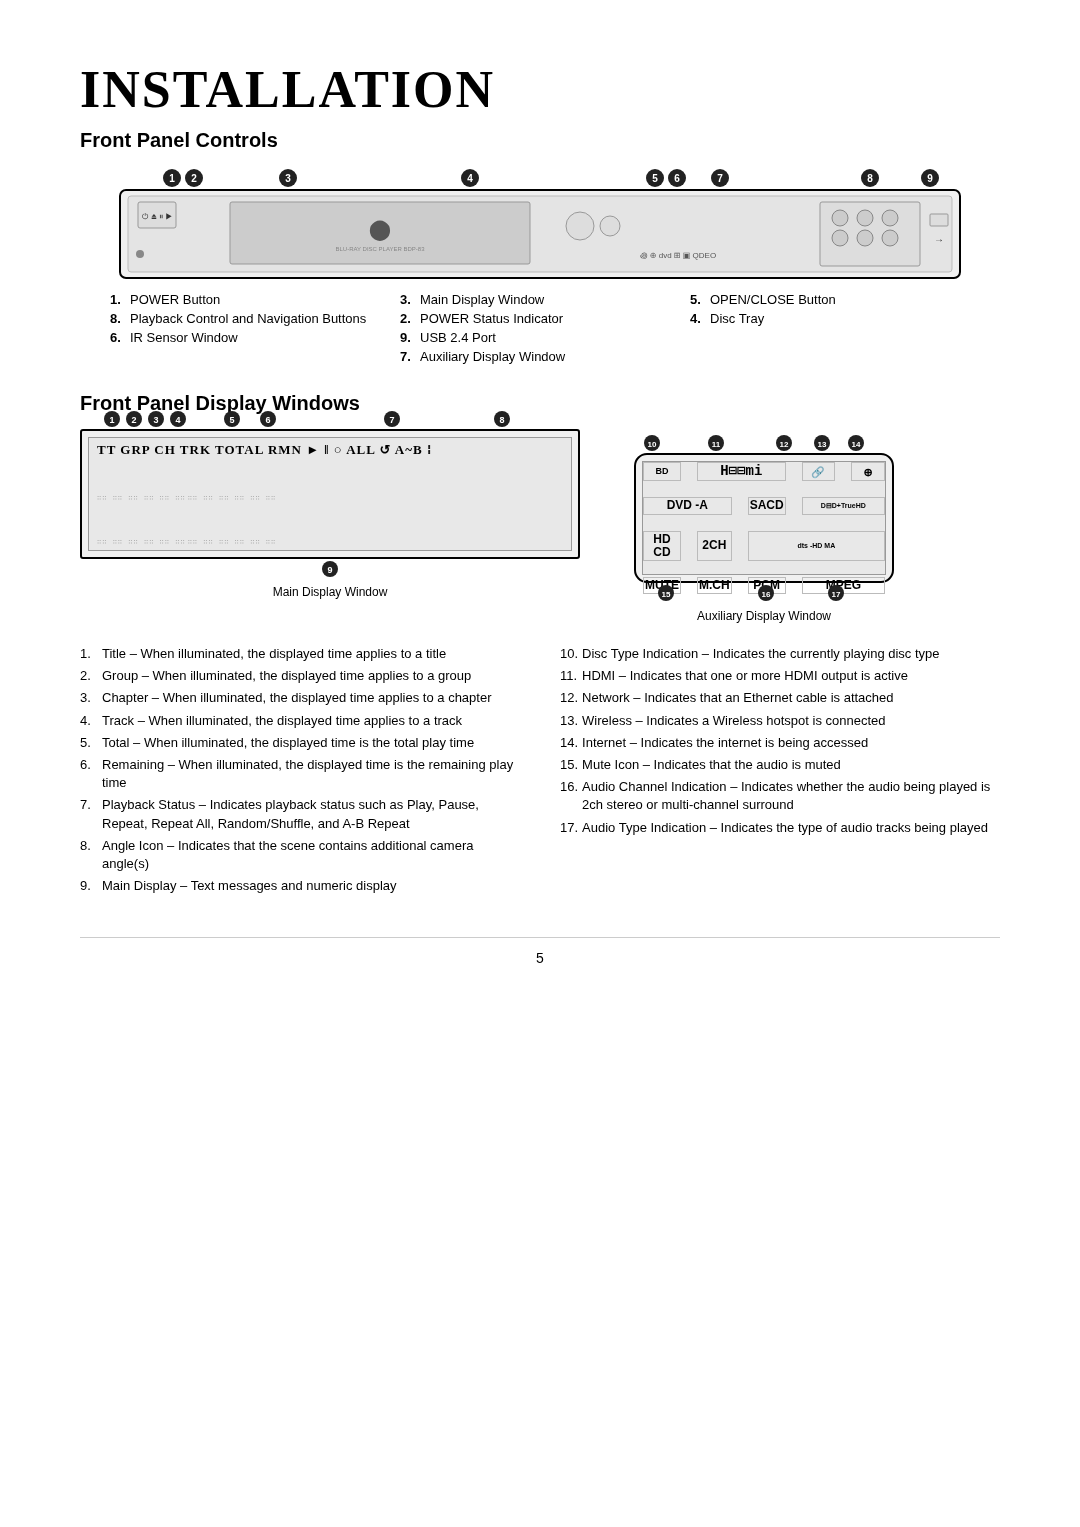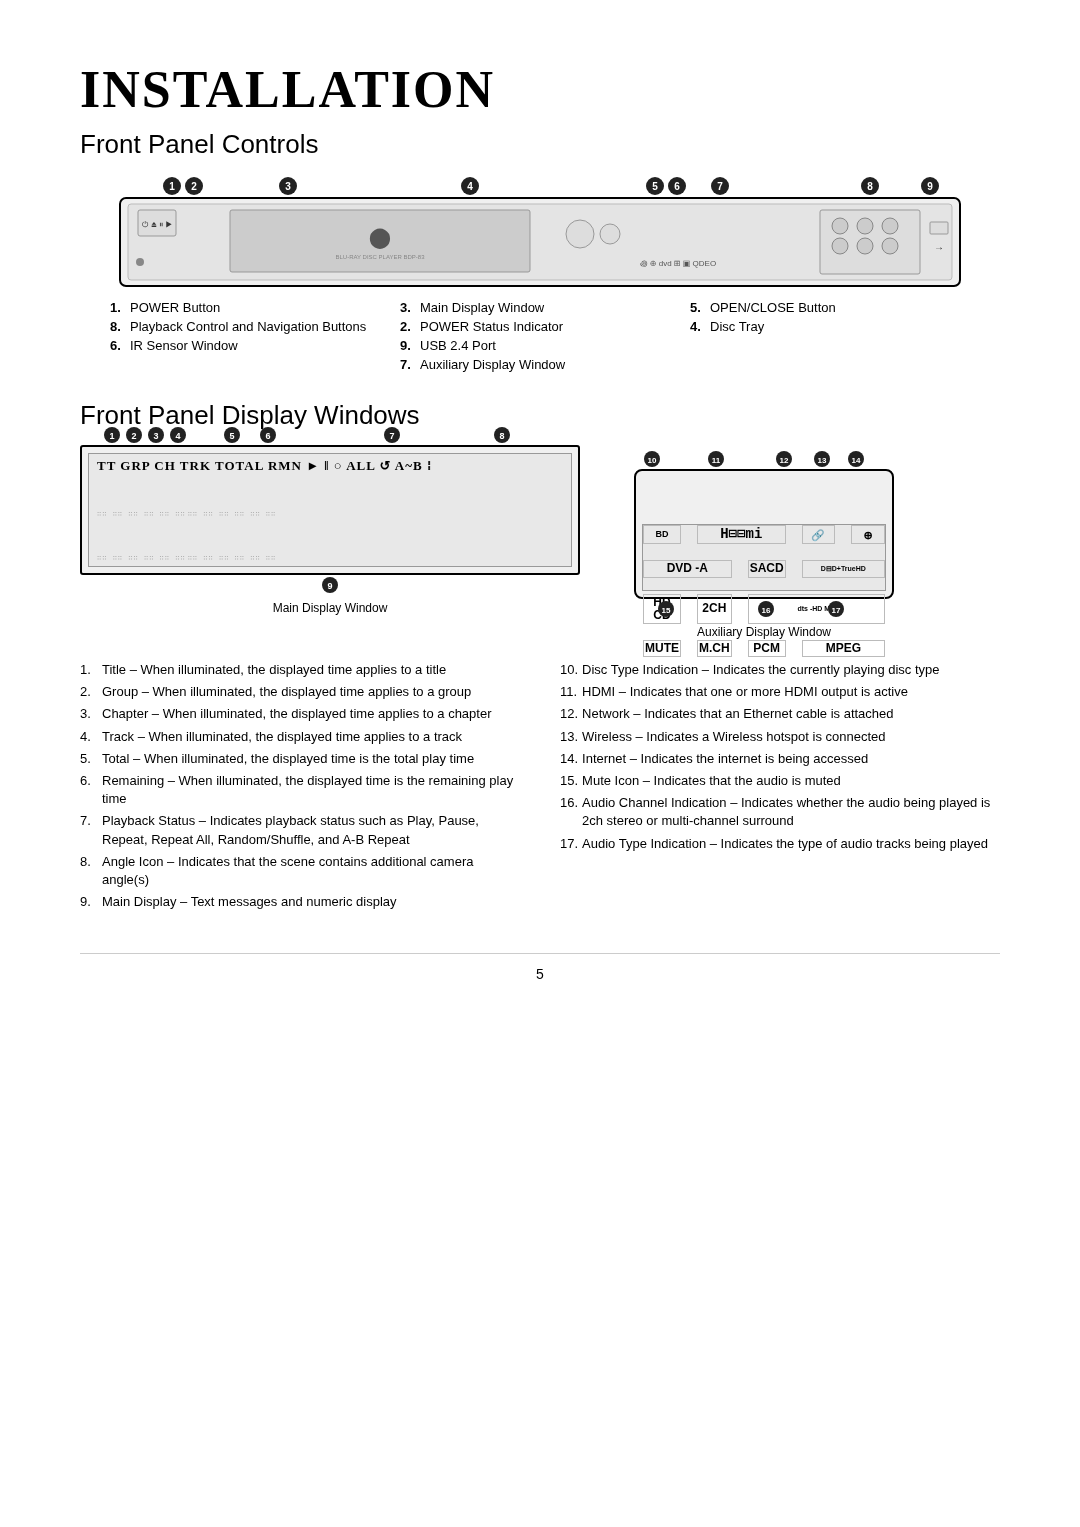--- a/index.html
+++ b/index.html
@@ -12,22 +12,22 @@
       padding: 60px 80px 60px 80px;
     }
     h1 {
       font-size: 52px;
       font-weight: 900;
       letter-spacing: 2px;
       margin-bottom: 10px;
       font-family: Liberation Serif, serif;
     }
     h2 {
-      font-size: 26px;
-      font-weight: normal;
+      font-size: 20px;
+      font-weight: bold;
       margin-bottom: 14px;
     }
     
     .controls-list {
       display: grid;
       grid-template-columns: 1fr 1fr 1fr;
       gap: 4px 10px;
       font-size: 13px;
       margin-bottom: 28px;
       width: 860px;
@@ -90,35 +90,34 @@
       letter-spacing: 1px;
       font-family: monospace;
     }
     
     .aux-display-box {
       border: 2px solid #000;
       width: 260px;
       height: 130px;
       position: relative;
       background: #f0f0f0;
-      border-radius: 8px;
+      border-radius: 13px;
     }
     .aux-display-inner {
       position: absolute;
       top: 6px; left: 6px; right: 6px; bottom: 6px;
       border: 1px solid #999;
       background: #e8e8e8;
       display: grid;
       grid-template-columns: 1fr 1fr 1fr 1fr 1fr;
       grid-template-rows: 1fr 1fr 1fr 1fr;
       gap: 16px;
       font-size: 8.5px;
       font-weight: bold;
       font-family: Arial, sans-serif;
-      margin-top: 47px;
     }
     .aux-cell {
       border: 0.5px solid #bbb;
       display: flex;
       align-items: center;
       justify-content: center;
       font-size: 12px;
       font-weight: bold;
       padding: 1px;
       text-align: center;

